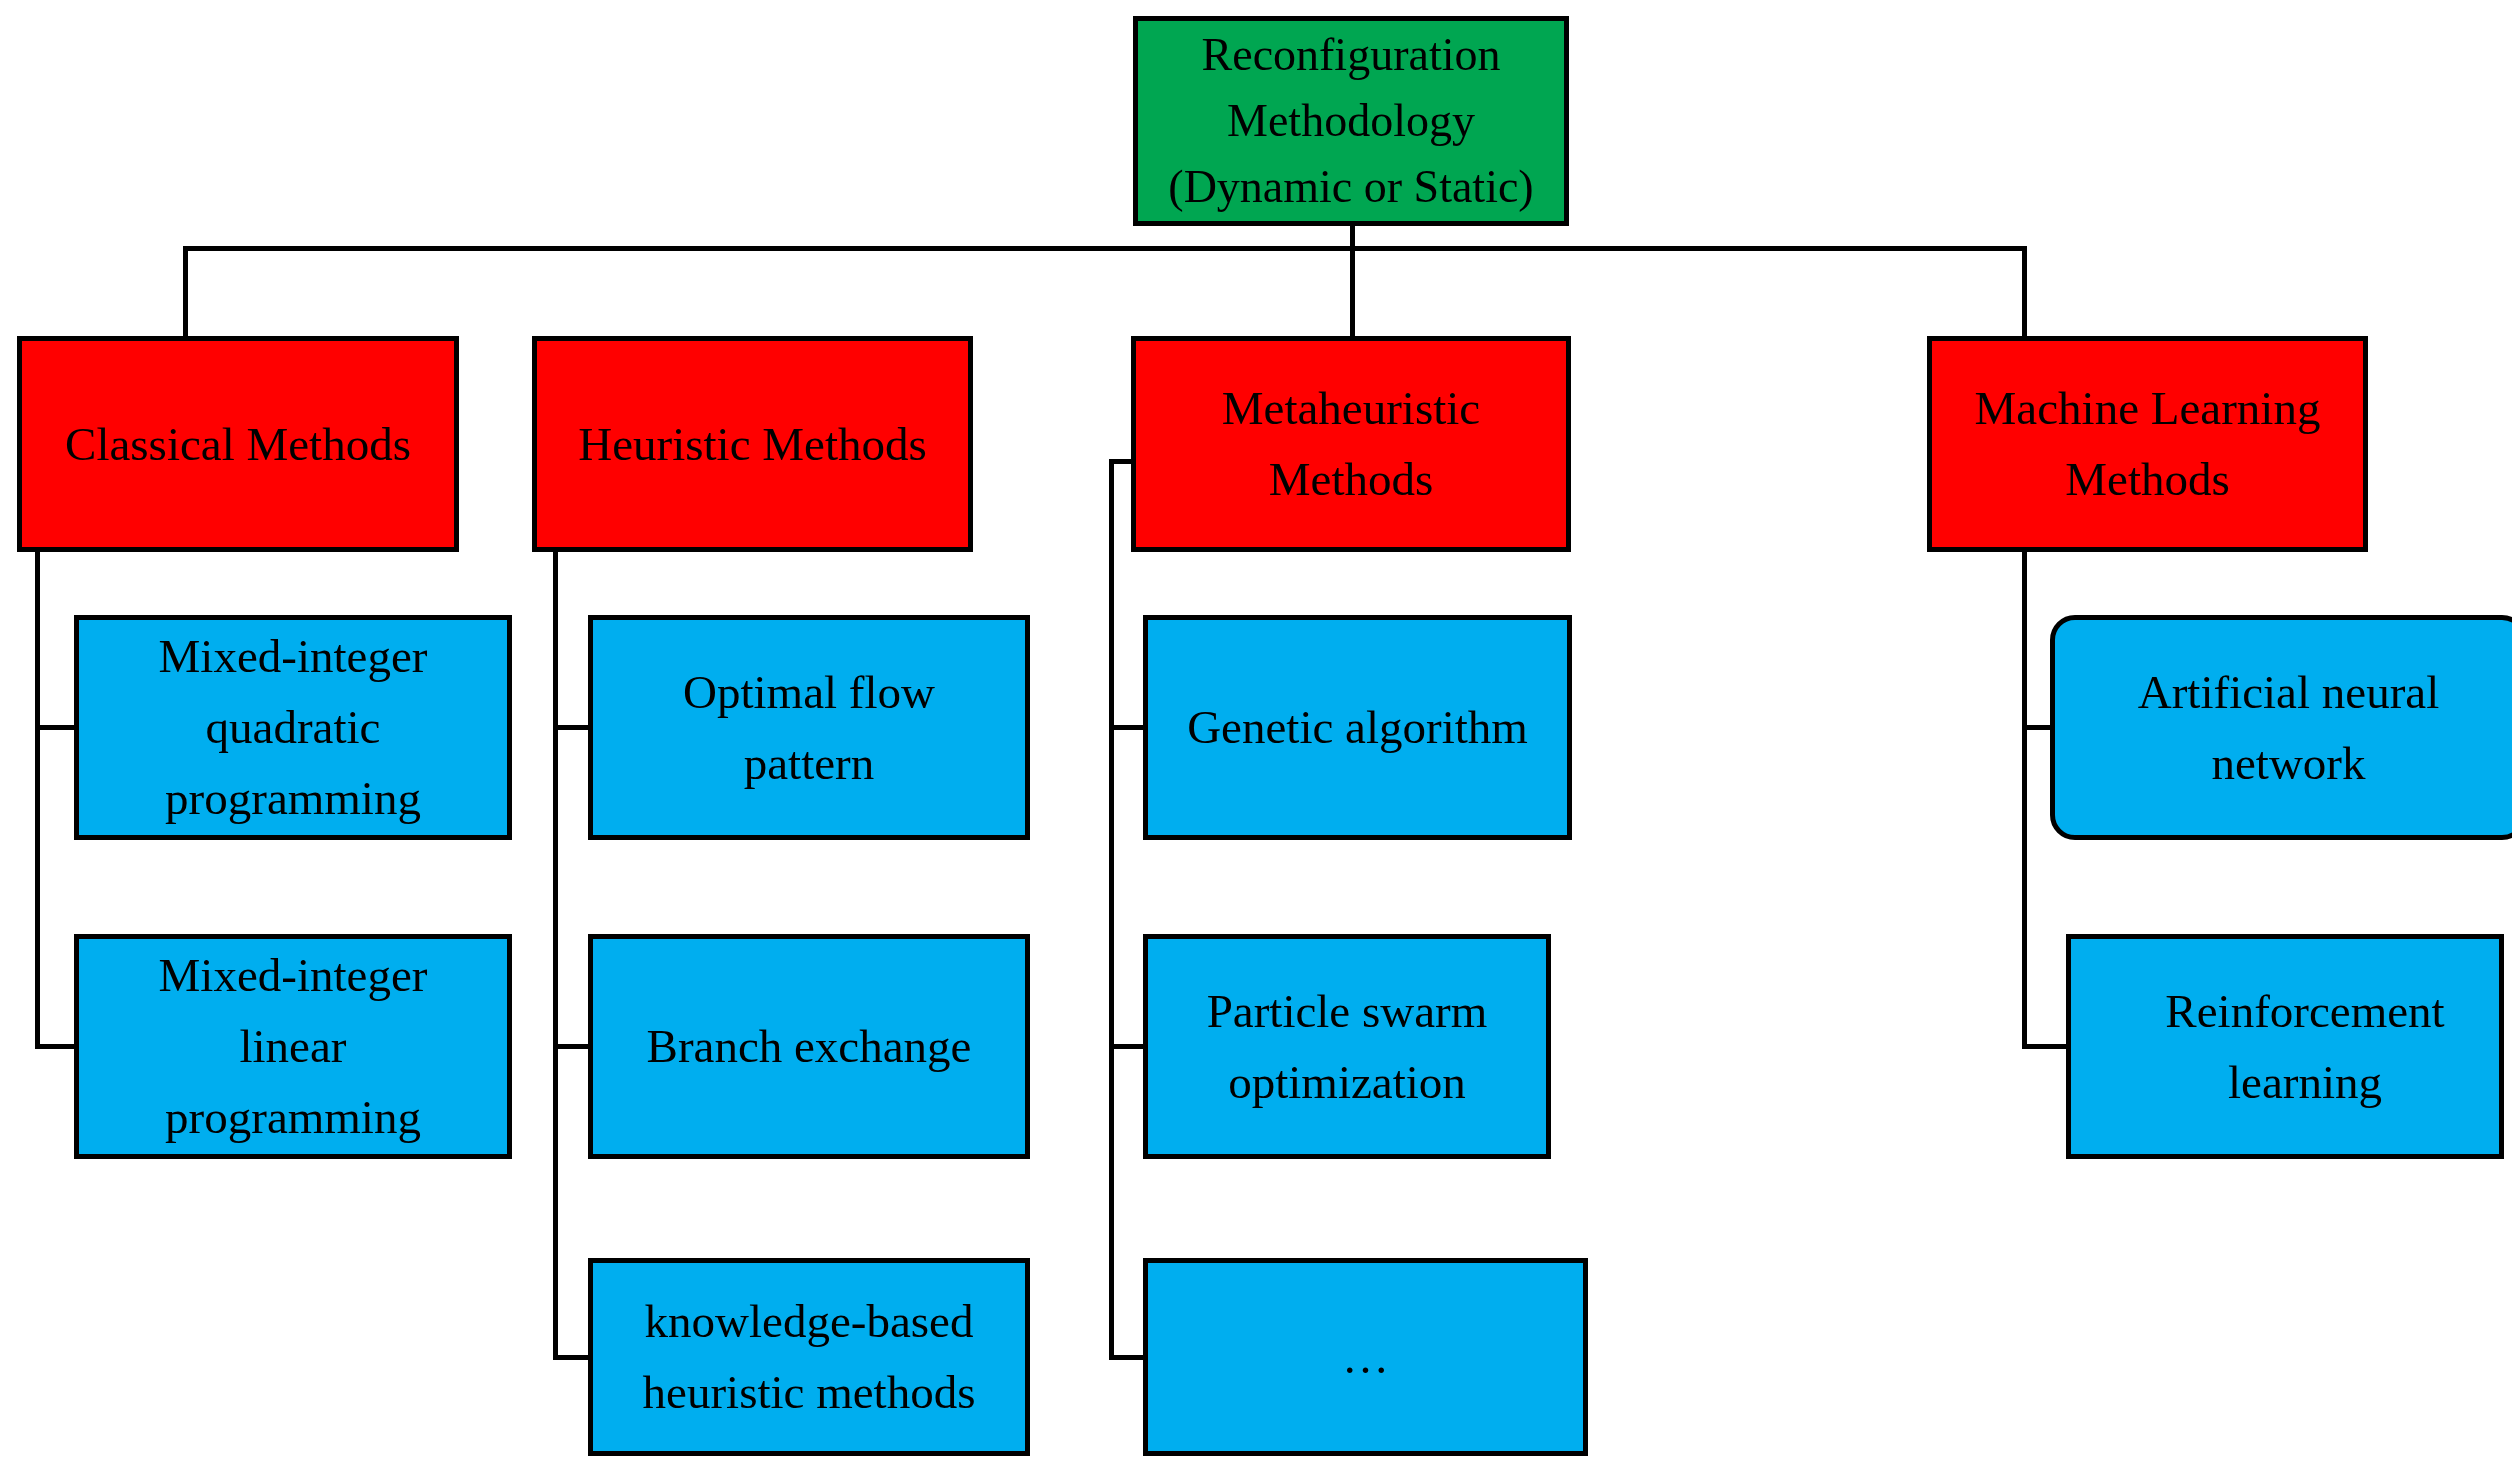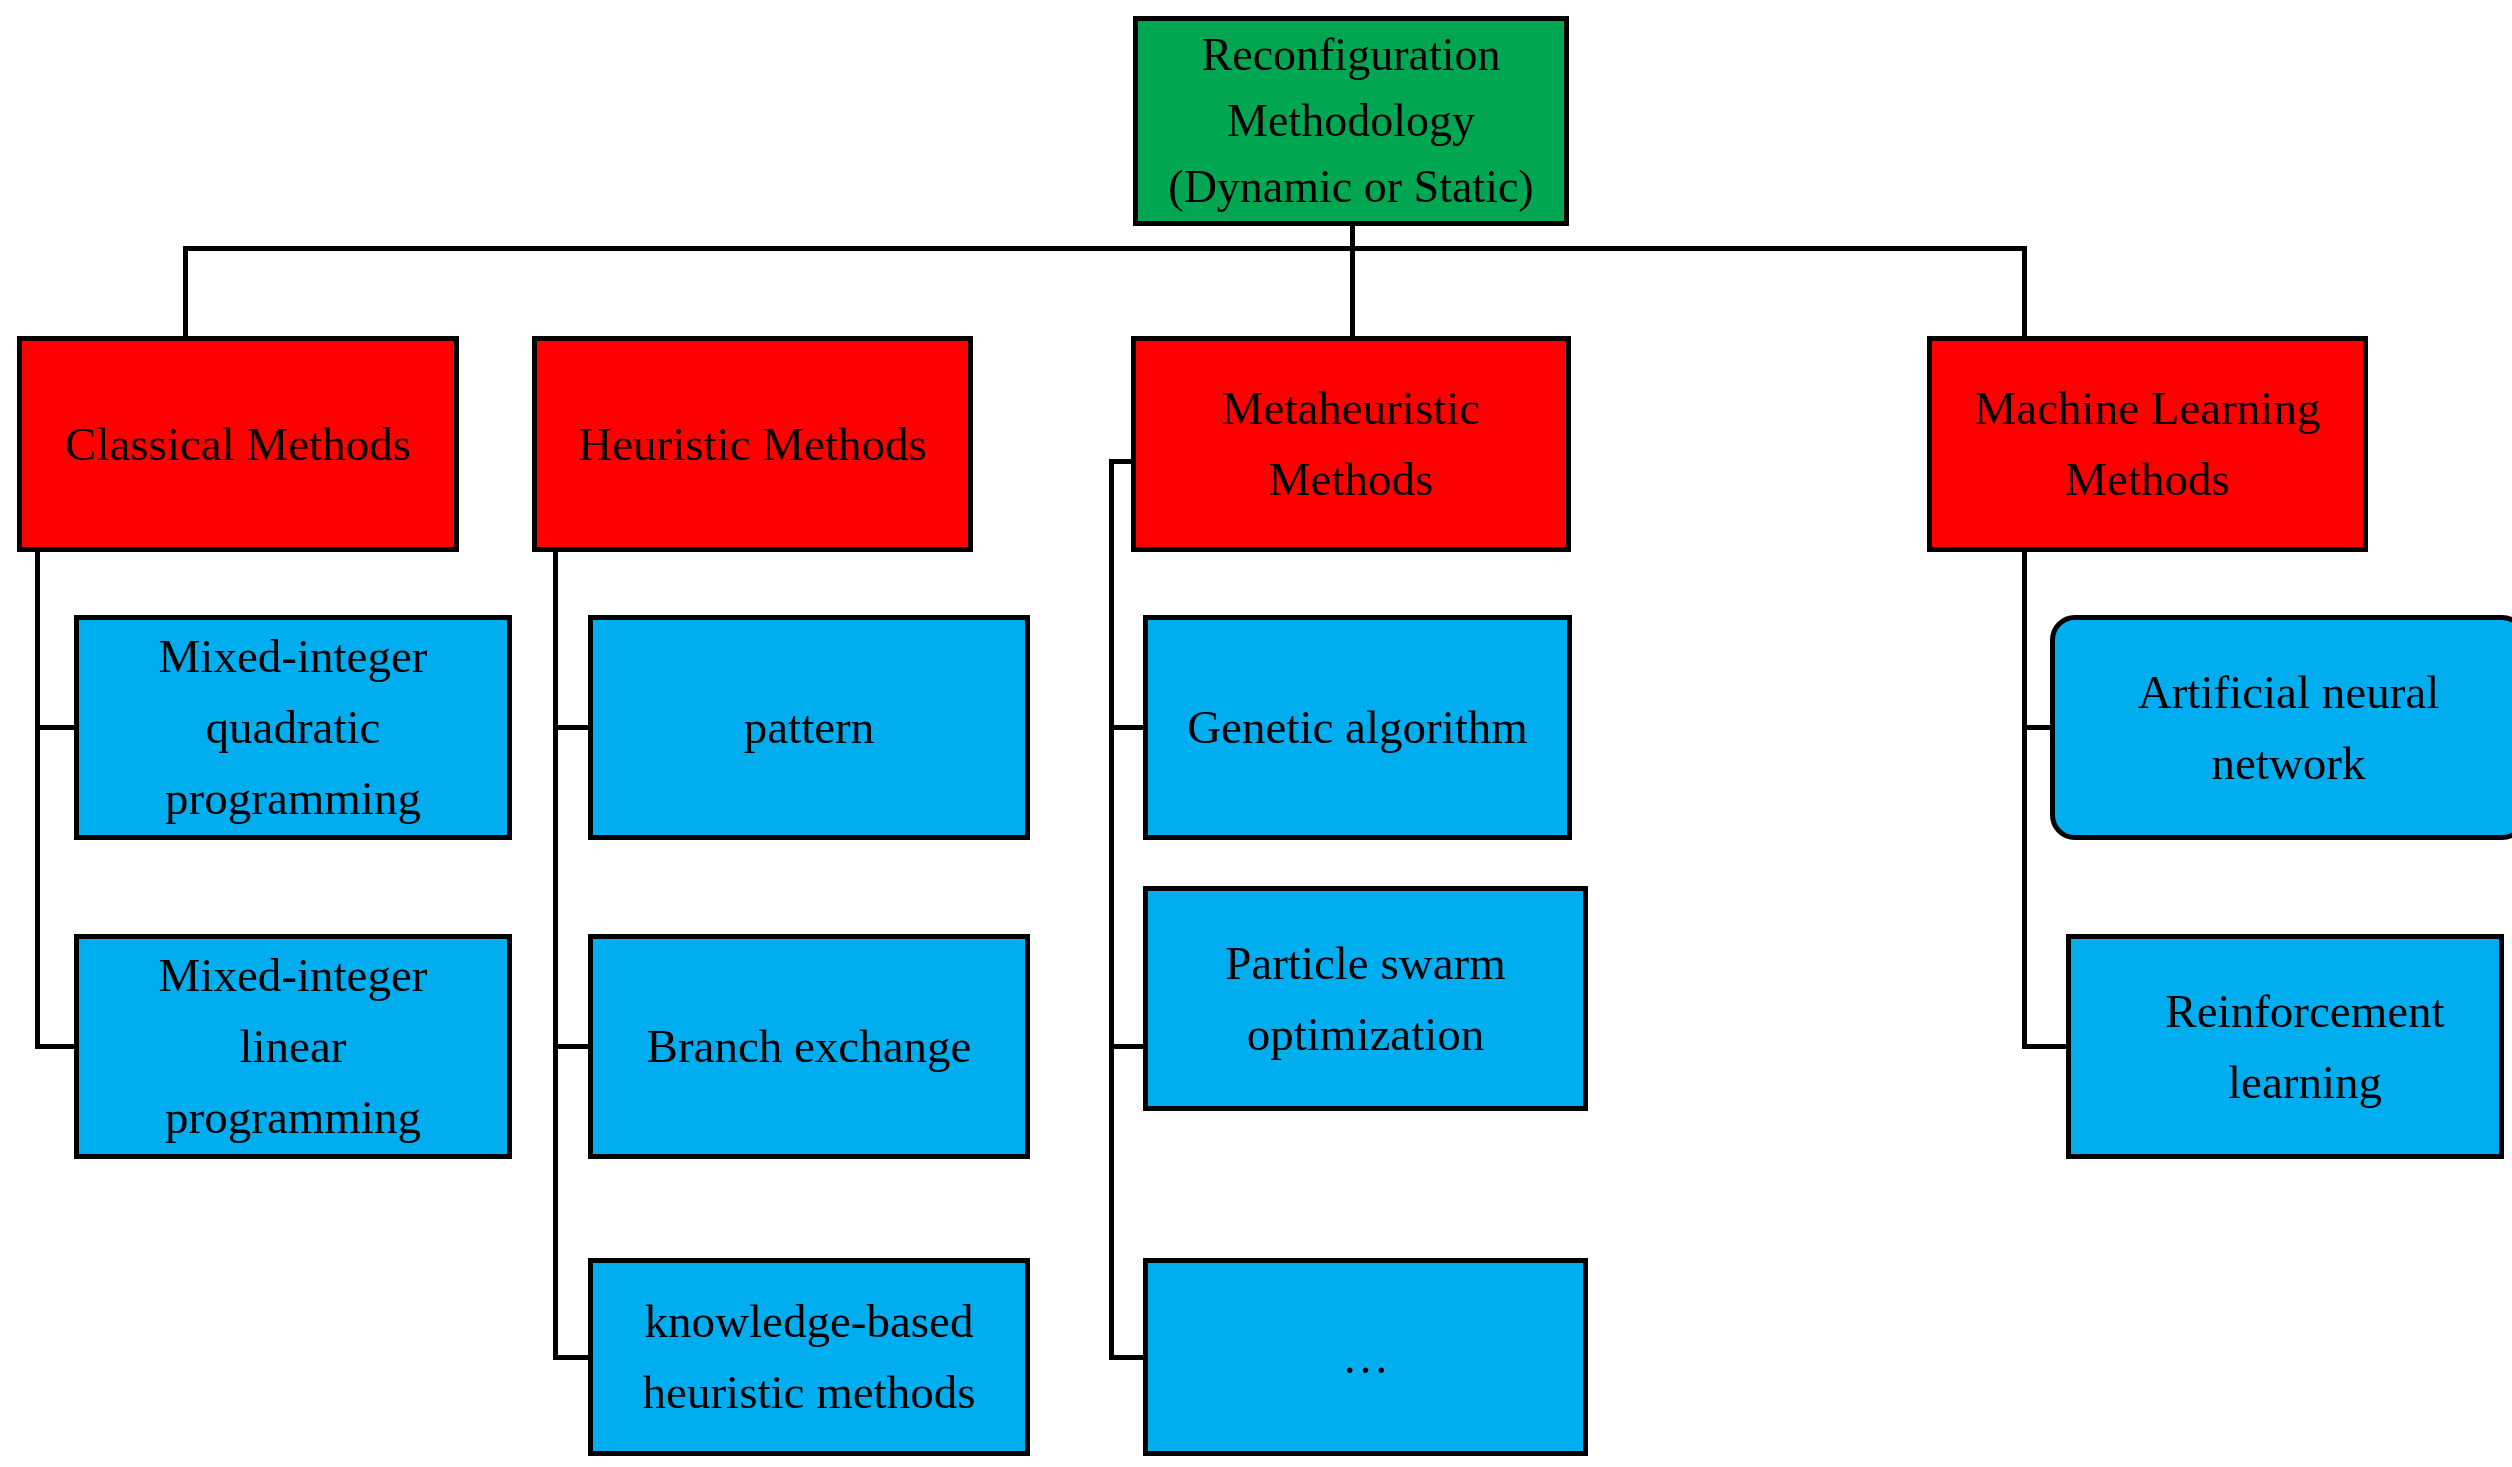--- a/index.html
+++ b/index.html
@@ -66,21 +66,21 @@
   #box-heuristic     { left: 532px;  top: 336px;  width: 441px; height: 216px; }
   #box-metaheuristic { left: 1131px; top: 336px;  width: 440px; height: 216px; }
   #box-ml            { left: 1927px; top: 336px;  width: 441px; height: 216px; }
 
   #box-miqp          { left: 74px;  top: 615px; width: 438px; height: 225px; }
   #box-milp          { left: 74px;  top: 934px; width: 438px; height: 225px; }
   #box-ofp           { left: 588px; top: 615px; width: 442px; height: 225px; }
   #box-be            { left: 588px; top: 934px; width: 442px; height: 225px; }
   #box-kb            { left: 588px; top: 1258px; width: 442px; height: 198px; }
   #box-ga            { left: 1143px; top: 615px; width: 429px; height: 225px; }
-  #box-pso           { left: 1143px; top: 886px; width: 445px; height: 225px; }
+  #box-pso           { left: 1143px; top: 934px; width: 408px; height: 225px; }
   #box-more          { left: 1143px; top: 1258px; width: 445px; height: 198px; }
   #box-ann           { left: 2050px; top: 615px; width: 477px; height: 225px; border-radius: 25px; }
   #box-rl            { left: 2066px; top: 934px; width: 438px; height: 225px; padding-left: 40px; }
 </style>
 </head>
 <body>
 
 <div class="canvas">
 
   <div class="line" id="bus"></div>
@@ -133,20 +133,21 @@
     <span class="ln">programming</span>
   </div>
 
   <div class="node leaf" id="box-milp">
     <span class="ln">Mixed-integer</span>
     <span class="ln">linear</span>
     <span class="ln">programming</span>
   </div>
 
   <div class="node leaf" id="box-ofp">
+    <span class="ln">Optimal flow</span>
     <span class="ln">pattern</span>
   </div>
 
   <div class="node leaf" id="box-be">
     <span class="ln">Branch exchange</span>
   </div>
 
   <div class="node leaf" id="box-kb">
     <span class="ln">knowledge-based</span>
     <span class="ln">heuristic methods</span>

